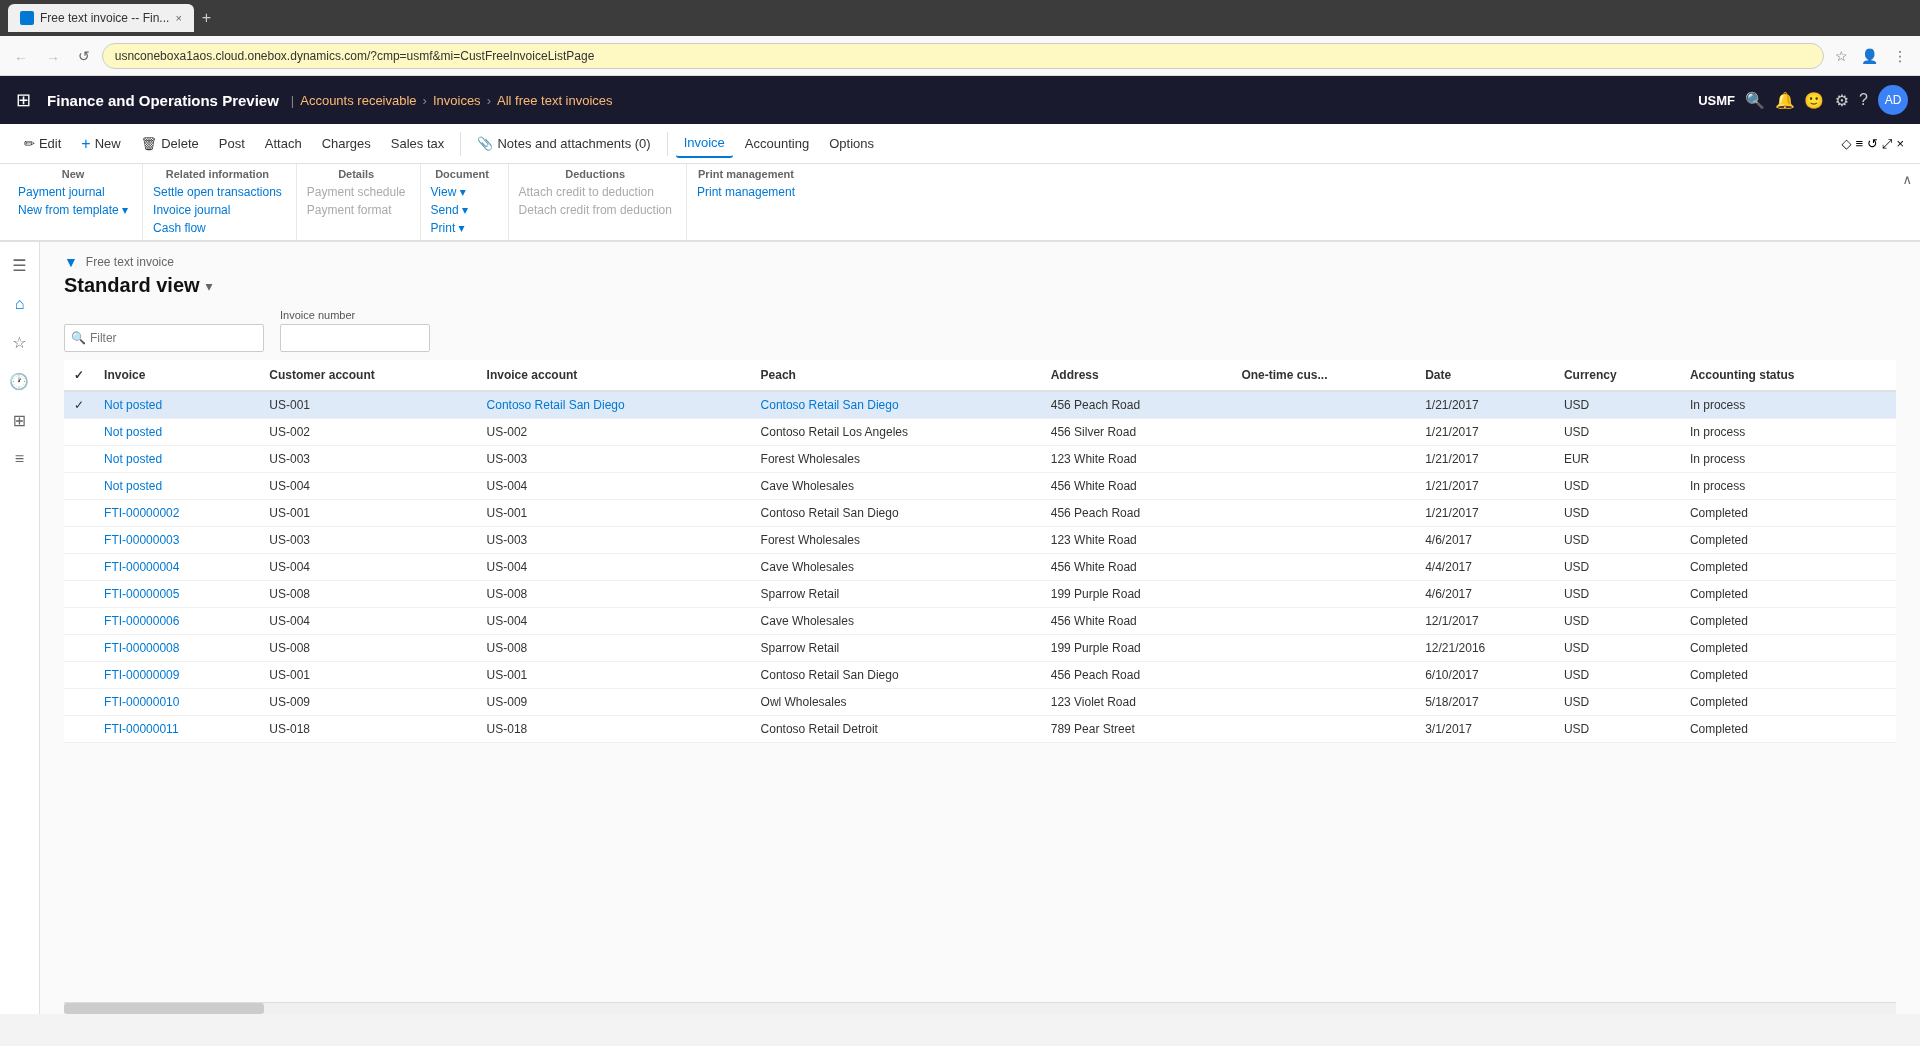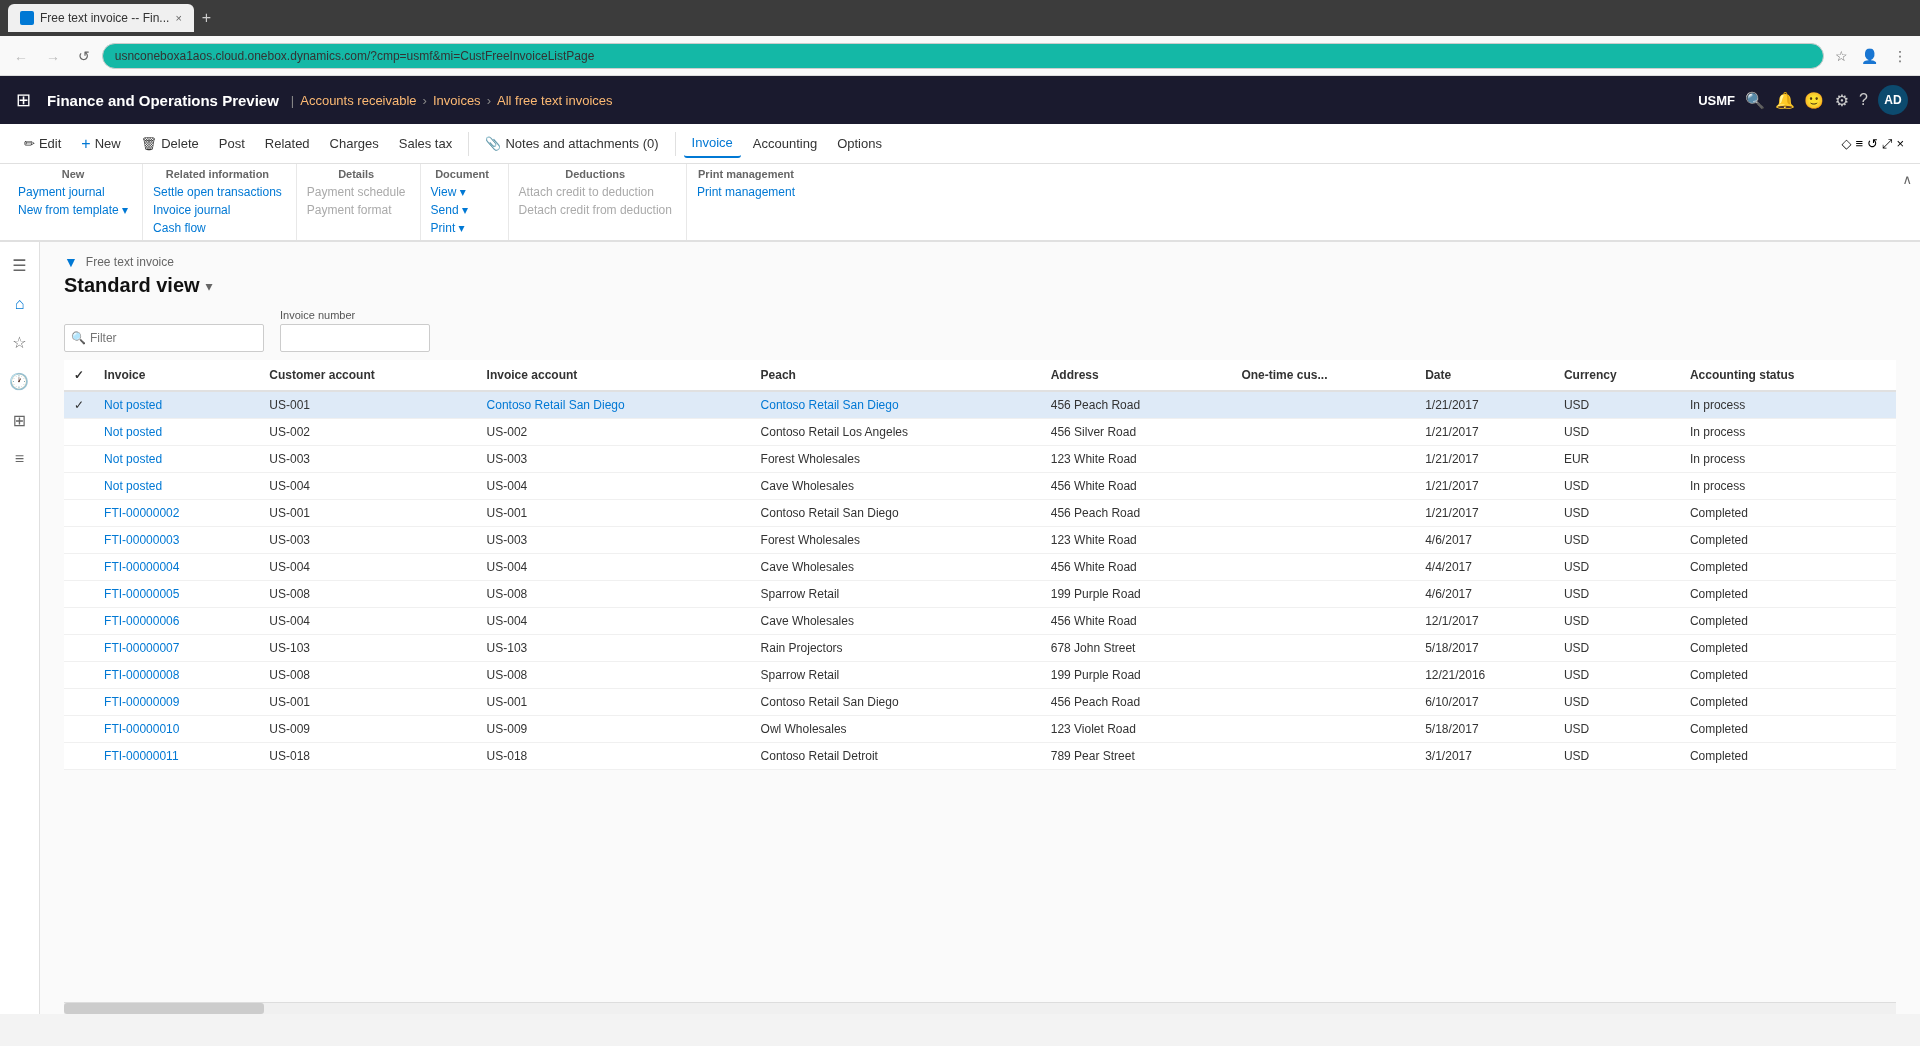--- a/index.html
+++ b/index.html
@@ -7,35 +7,35 @@
 
     
     .browser-chrome { background: #3c3c3c; height: 36px; display: flex; align-items: center; padding: 16px 8px; gap: 8px; }
     .browser-tab { background: #f0f0f0; border-radius: 6px 6px 0 0; padding: 0 12px; height: 28px; display: flex; align-items: center; gap: 6px; font-size: 12px; color: #333; }
     .browser-tab .favicon { width: 14px; height: 14px; background: #0078d4; border-radius: 2px; display: inline-block; }
     .browser-tab .close { color: #666; font-size: 11px; cursor: pointer; }
     .browser-new-tab { color: #ccc; font-size: 16px; cursor: pointer; }
     .browser-nav { background: #f9f9f9; height: 40px; display: flex; align-items: center; padding: 0 8px; gap: 6px; border-bottom: 1px solid #ddd; }
     .nav-btn { background: none; border: none; cursor: pointer; color: #666; font-size: 14px; padding: 4px 6px; border-radius: 3px; }
     .nav-btn:disabled { color: #bbb; cursor: default; }
-    .address-bar { flex: 1; height: 26px; border: 1px solid #ccc; border-radius: 13px; padding: 0 12px; font-size: 12px; color: #333; background: #14b8a6; }
+    .address-bar { flex: 1; height: 26px; border: 1px solid #ccc; border-radius: 13px; padding: 0 12px; font-size: 12px; color: #333; background: #fef9c3; }
     .nav-icons { display: flex; gap: 4px; align-items: center; }
     .nav-icon { color: #666; font-size: 14px; cursor: pointer; padding: 3px 5px; }
 
     
     .app-header { background: #1a1a2e; height: 48px; display: flex; align-items: center; padding: 0 12px; gap: 12px; }
     .waffle-icon { color: white; font-size: 18px; cursor: pointer; padding: 4px; }
     .app-title { color: white; font-weight: 600; font-size: 15px; flex-shrink: 0; }
     .breadcrumb { display: flex; align-items: center; gap: 6px; color: #ccc; font-size: 13px; flex: 1; }
     .breadcrumb-sep { color: #888; }
     .breadcrumb-item { color: #fdba74; cursor: pointer; }
     .header-right { display: flex; align-items: center; gap: 10px; color: white; }
     .header-company { font-size: 13px; font-weight: 600; }
     .header-icon { font-size: 16px; cursor: pointer; color: #ccc; }
-    .header-avatar { width: 30px; height: 30px; background: #0c4a6e; border-radius: 50%; display: flex; align-items: center; justify-content: center; color: white; font-size: 12px; font-weight: 700; cursor: pointer; }
+    .header-avatar { width: 30px; height: 30px; background: #3b82f6; border-radius: 50%; display: flex; align-items: center; justify-content: center; color: white; font-size: 12px; font-weight: 400; cursor: pointer; }
 
     
     .toolbar { background: #fff; border-bottom: 1px solid #e0e0e0; display: flex; align-items: center; padding: 0 16px; height: 40px; gap: 4px; }
     .toolbar-btn { background: none; border: none; cursor: pointer; padding: 6px 8px; border-radius: 3px; display: flex; align-items: center; gap: 4px; font-size: 13px; color: #333; white-space: nowrap; }
     .toolbar-btn.active { color: #0078d4; border-bottom: 2px solid #0078d4; }
     .toolbar-sep { width: 1px; height: 24px; background: #e0e0e0; margin: 0 4px; }
     .toolbar-icon { font-size: 13px; }
     .toolbar-spacer { flex: 1; }
     .toolbar-right-icons { display: flex; gap: 4px; }
 
@@ -131,21 +131,21 @@
     <span>New</span>
   </button>
   <button class="toolbar-btn">
     <span>🗑</span>
     <span>Delete</span>
   </button>
   <button class="toolbar-btn">
     <span>Post</span>
   </button>
   <button class="toolbar-btn">
-    <span>Related</span>
+    <span>Attach</span>
   </button>
   <button class="toolbar-btn">
     <span>Charges</span>
   </button>
   <button class="toolbar-btn">
     <span>Sales tax</span>
   </button>
   <div class="toolbar-sep"></div>
   <button class="toolbar-btn">
     <span>📎</span>
@@ -422,36 +422,20 @@
       <td></td>
       <td>12/1/2017</td>
       <td>USD</td>
       <td>Completed</td>
     </tr>
             <tr>
       <td class="check-col">
         
       </td>
       <td>
-        <span class="link-cell">FTI-00000007</span>
-      </td>
-      <td>US-103</td>
-      <td>US-103</td>
-      <td>Rain Projectors</td>
-      <td>678 John Street</td>
-      <td></td>
-      <td>5/18/2017</td>
-      <td>USD</td>
-      <td>Completed</td>
-    </tr>
-            <tr>
-      <td class="check-col">
-        
-      </td>
-      <td>
         <span class="link-cell">FTI-00000008</span>
       </td>
       <td>US-008</td>
       <td>US-008</td>
       <td>Sparrow Retail</td>
       <td>199 Purple Road</td>
       <td></td>
       <td>12/21/2016</td>
       <td>USD</td>
       <td>Completed</td>

